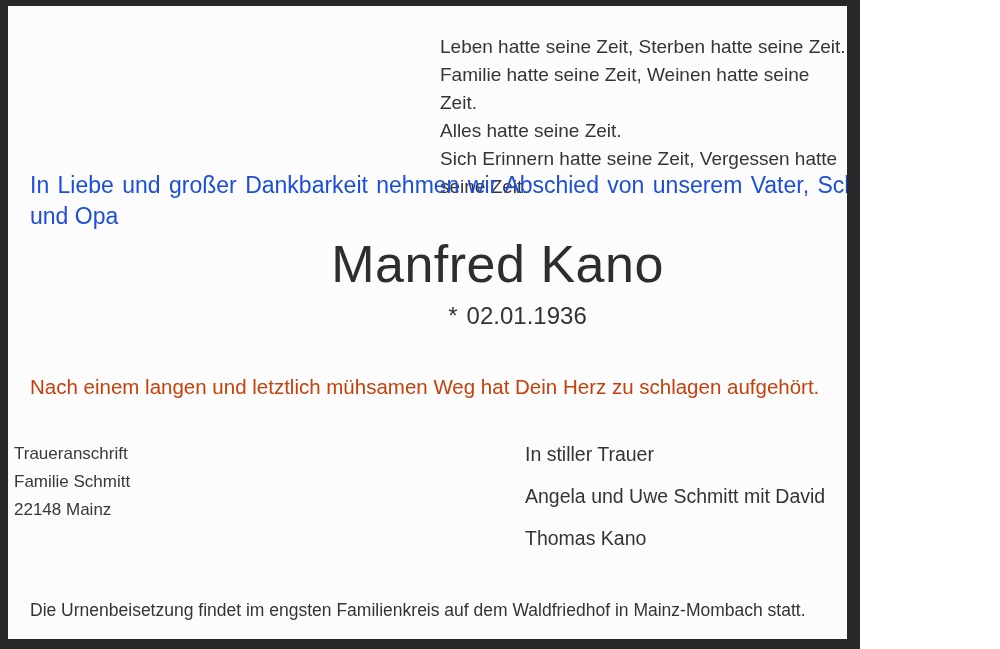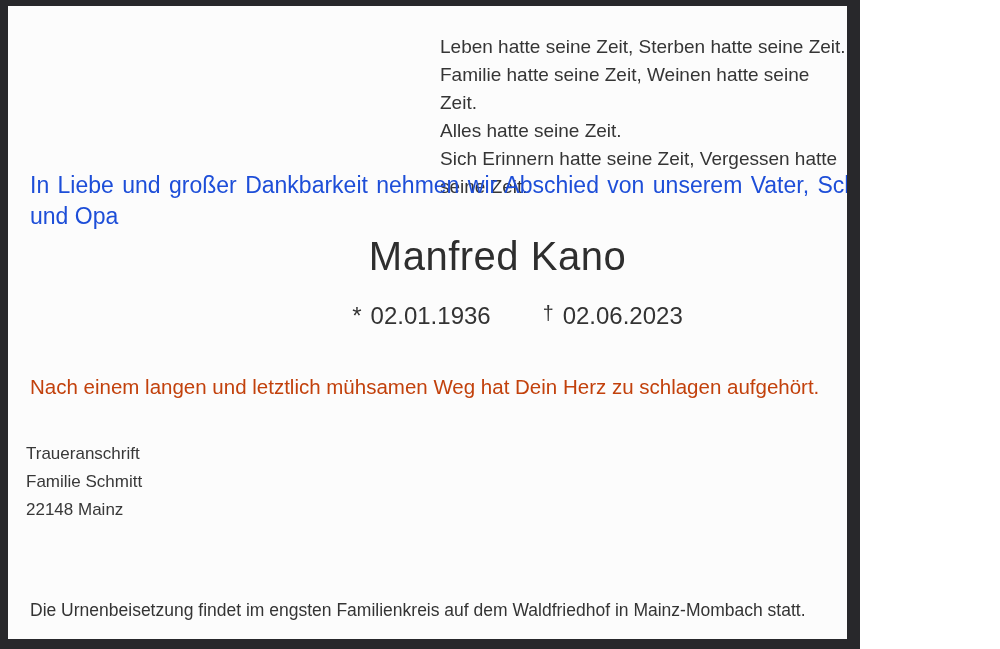--- a/index.html
+++ b/index.html
@@ -36,21 +36,21 @@
     line-height: 31px;
     text-align: justify;
     color: #1d4ed8;
   }
   .name {
     position: absolute;
     left: 0;
     top: 228px;
     width: 979px;
     text-align: center;
-    font-size: 40px;
+    font-size: 52px;
     letter-spacing: 0.5px;
     color: #2e2e2e;
   }
   .dates {
     position: absolute;
     left: 0;
     top: 296px;
     width: 979px;
     display: flex;
     justify-content: center;
@@ -71,21 +71,21 @@
     position: absolute;
     left: 22px;
     top: 366px;
     width: 946px;
     font-size: 20.5px;
     line-height: 30px;
     color: #c2410c;
   }
   .address {
     position: absolute;
-    left: 18px;
+    left: 6px;
     top: 434px;
     font-size: 17px;
     line-height: 28px;
     color: #383838;
   }
   .mourners {
     position: absolute;
     left: 517px;
     top: 437px;
     font-size: 19.5px;
@@ -113,27 +113,31 @@
     <div class="ep-line">Alles hatte seine Zeit.</div>
     <div class="ep-line">Sich Erinnern hatte seine Zeit, Vergessen hatte seine Zeit.</div>
   </div>
 
   <div class="intro">In Liebe und großer Dankbarkeit nehmen wir Abschied von unserem Vater, Schwiegervater und Opa</div>
 
   <div class="name">Manfred Kano</div>
 
   <div class="dates">
     <span class="date"><span class="sym">*</span><span>02.01.1936</span></span>
-    <span class="date"><span class="sym dagger">†</span><span>02.06.2023</span></span>
   </div>
 
   <div class="message">Nach einem langen und letztlich mühsamen Weg hat Dein Herz zu schlagen aufgehört.</div>
 
   <div class="address">
     <div class="addr-line">Traueranschrift</div>
     <div class="addr-line">Familie Schmitt</div>
     <div class="addr-line">22148 Mainz</div>
   </div>
 
+  <div class="mourners">
+    <div class="m-line">In stiller Trauer</div>
+    <div class="m-line">Angela und Uwe Schmitt mit David</div>
+    <div class="m-line">Thomas Kano</div>
+  </div>
 
   <div class="footer">Die Urnenbeisetzung findet im engsten Familienkreis auf dem Waldfriedhof in Mainz-Mombach statt.</div>
 
 </div>
 
 </body></html>

